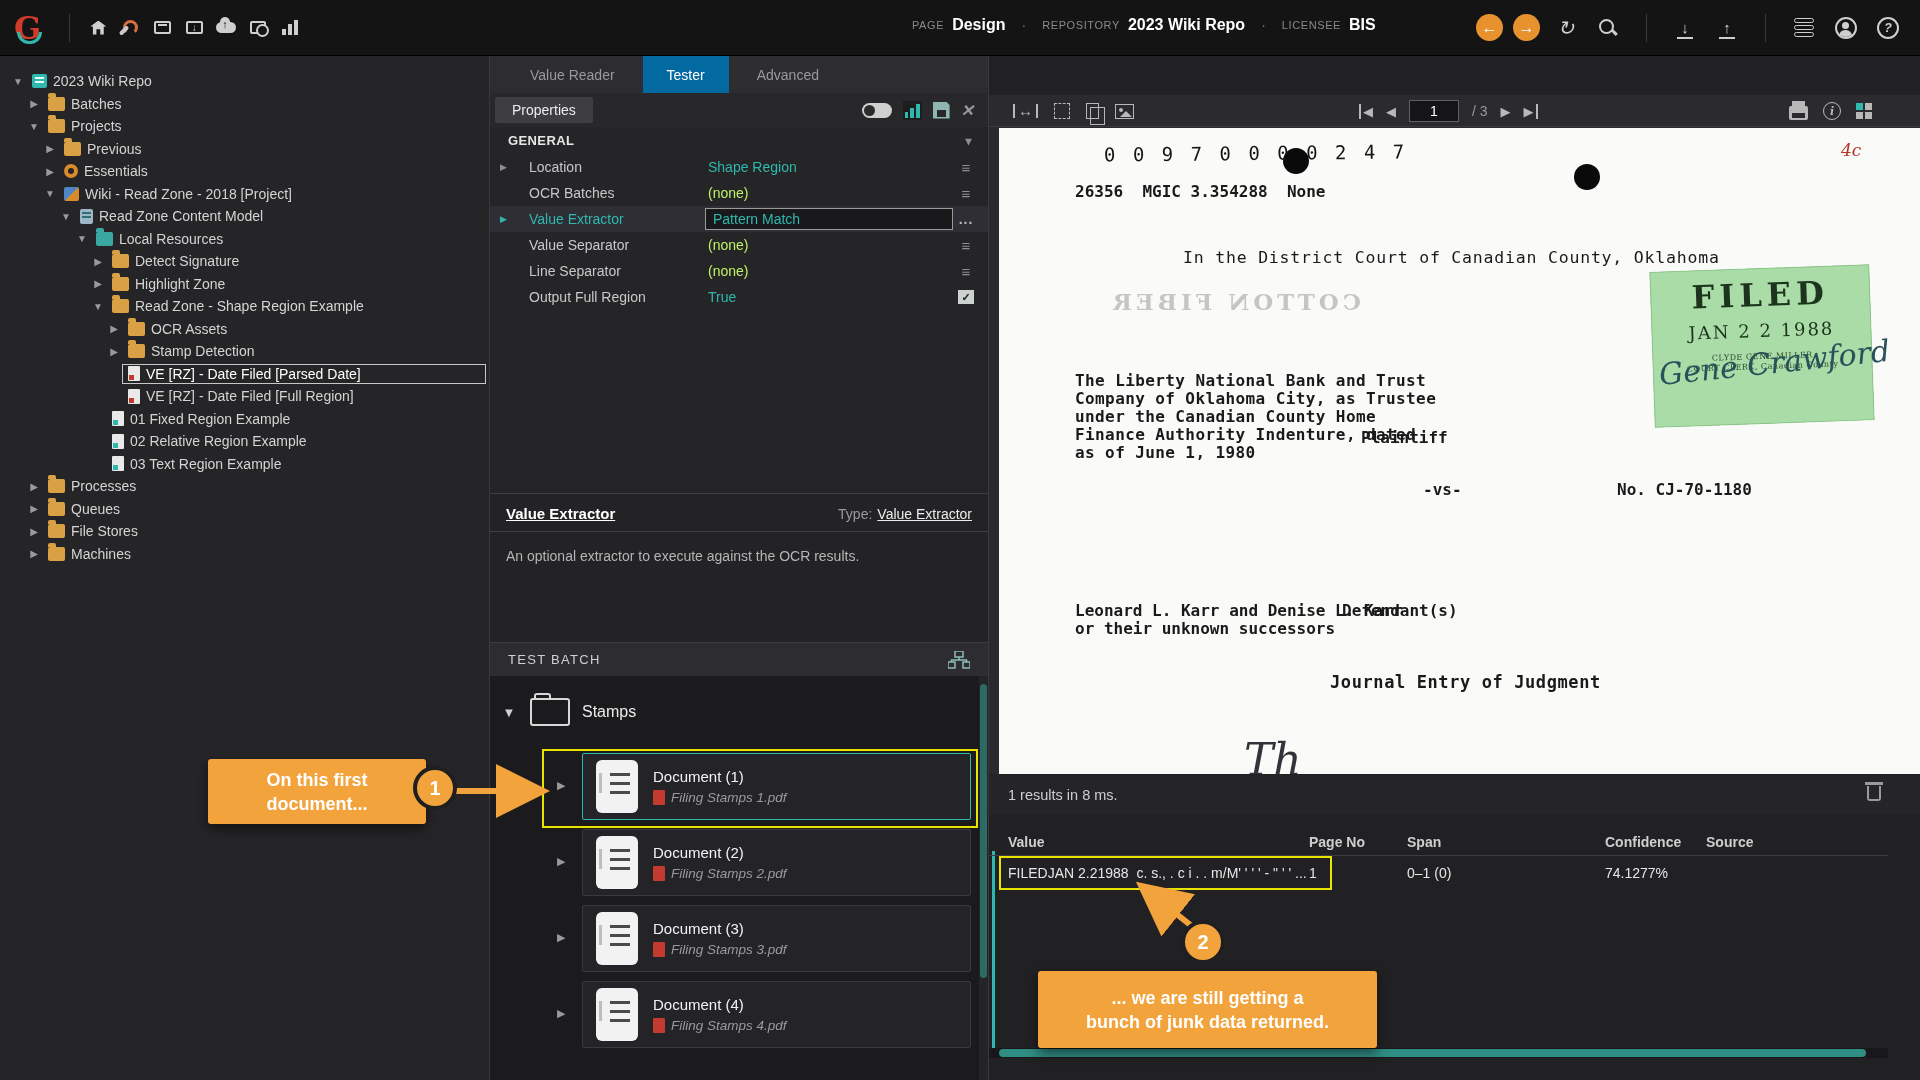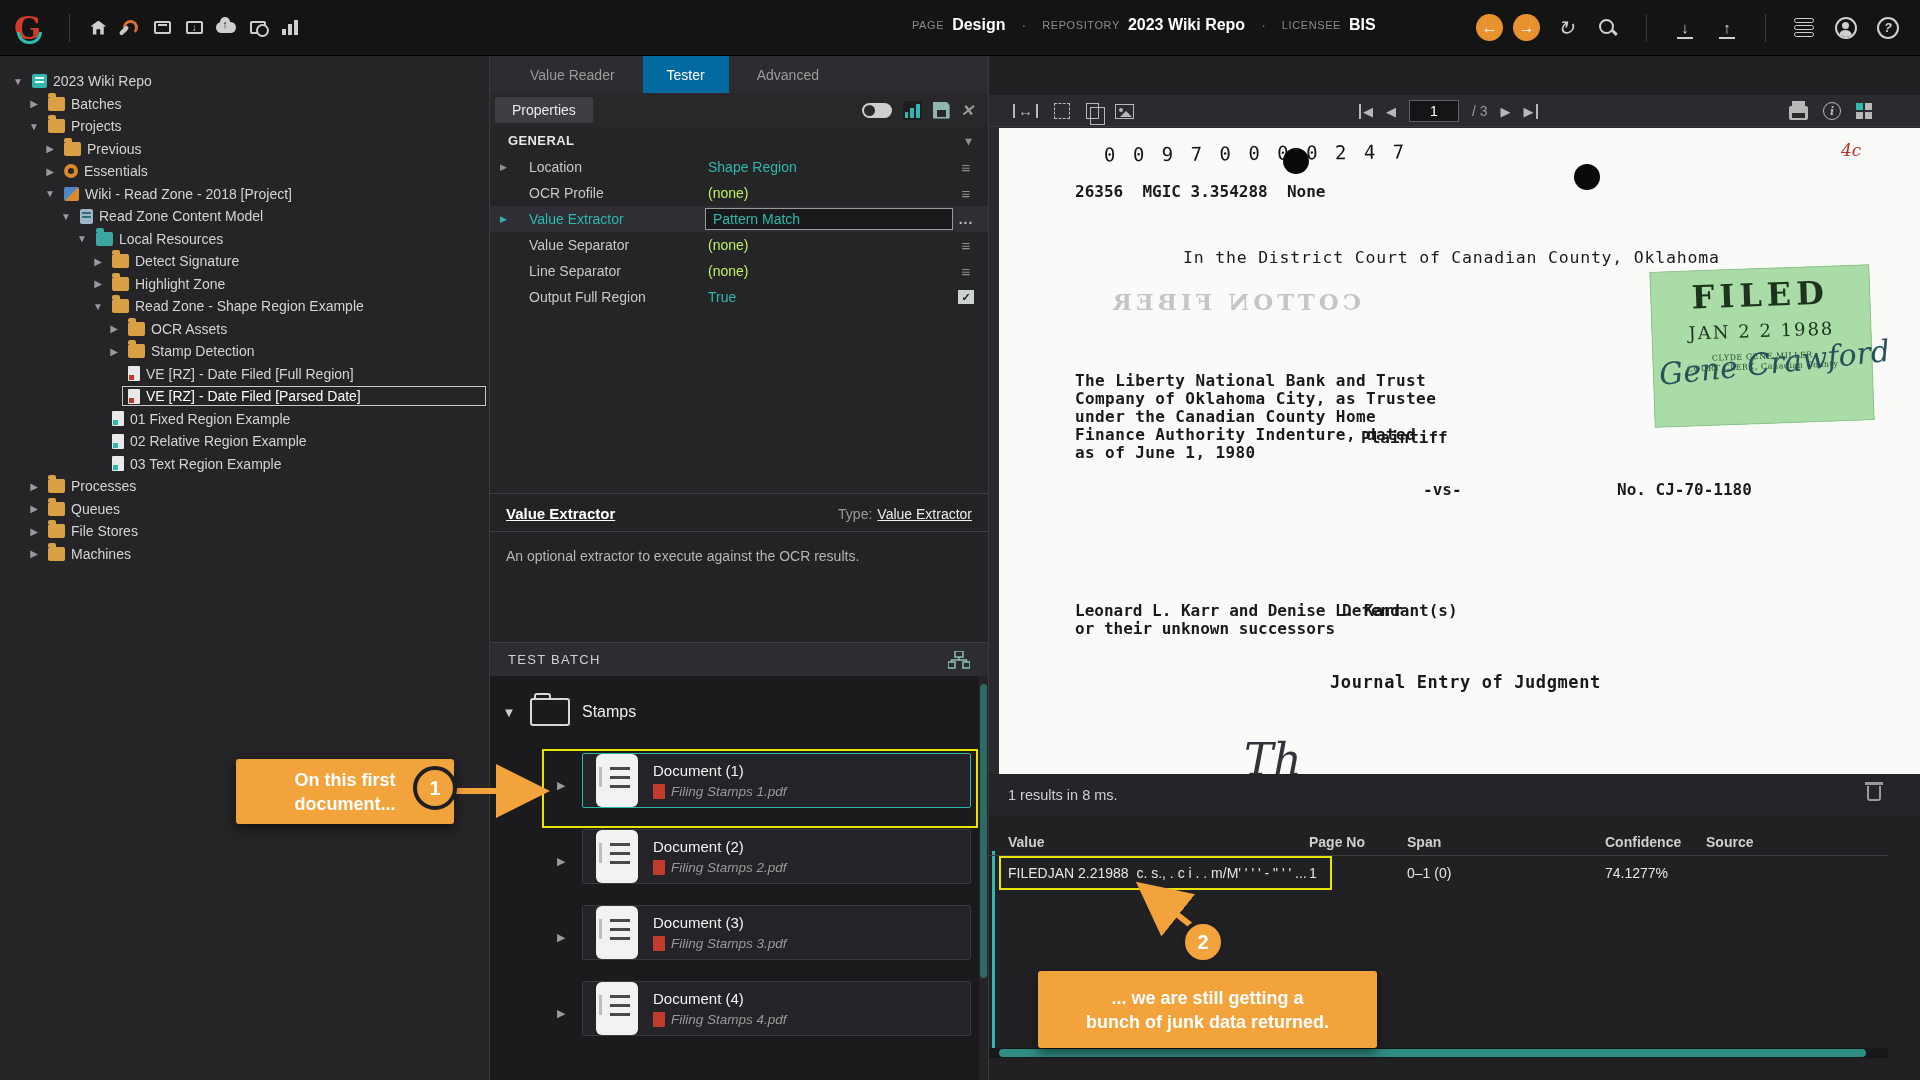--- a/index.html
+++ b/index.html
@@ -112,21 +112,21 @@
   .hier-icon{margin-left:auto}
   .batch-area{position:absolute;top:620px;left:0;right:0;bottom:0;background:#1b1b1d;overflow:hidden}
   .stamps-row{position:absolute;top:22px;left:10px;display:flex;align-items:center;gap:12px}
   .stamps-arrow{font-size:13px;color:#d0d0d0;width:18px;text-align:center}
   .big-folder{width:40px;height:28px;border:2.5px solid #d8d8d8;border-radius:3px;position:relative}
   .big-folder::before{content:"";position:absolute;top:-7px;left:2px;width:13px;height:5px;border:2.5px solid #d8d8d8;border-bottom:none;border-radius:3px 3px 0 0}
   .stamps-label{font-size:16px;color:#ececec}
   .docs-list{position:absolute;left:0;right:9px;top:77px;bottom:0}
   .doc-row{position:relative;height:67px;margin-bottom:9px}
   .doc-arrow{position:absolute;left:67px;top:26px;font-size:11px;color:#9a9a9a}
-  .doc-card{position:absolute;left:92px;top:0;width:389px;height:55px;background:#242428;border:1px solid #3a3a3e;border-radius:2px;display:flex;align-items:center;gap:15px;padding:0 13px}
+  .doc-card{position:absolute;left:92px;top:0;width:389px;height:67px;background:#242428;border:1px solid #3a3a3e;border-radius:2px;display:flex;align-items:center;gap:15px;padding:0 13px}
   .doc-row.selected .doc-card{border-color:#2fb8ad}
   .doc-icon{width:42px;height:53px;background:#f2f2f2;border-radius:6px;position:relative;flex:none}
   .doc-icon::before{content:"";position:absolute;right:8px;top:13px;width:20px;height:2.5px;background:#4a4a4a;box-shadow:0 9px 0 #4a4a4a,0 18px 0 #4a4a4a}
   .doc-icon::after{content:"";position:absolute;left:3px;top:13px;width:2.5px;height:20px;background:#bdbdbd}
   .doc-title{font-size:15px;color:#f2f2f2}
   .doc-file{display:flex;align-items:center;margin-top:5px}
   .pdf-i{width:12px;height:15px;background:#c23b2e;border-radius:1px;margin-right:6px;flex:none}
   .doc-file span{font-size:13.5px;font-style:italic;color:#9a9a9a}
   .annot-doc{position:absolute;left:52px;top:73px;width:436px;height:79px;border:2.5px solid #e8e400;z-index:40}
   .v-scroll{position:absolute;right:0;top:0;bottom:0;width:9px;background:#242427}
@@ -186,21 +186,21 @@
   .rg-head,.rg-row{display:grid;grid-template-columns:301px 98px 198px 101px 1fr;padding-left:19px;align-items:center}
   .rg-head{height:28px;border-bottom:1px solid #3e3e42;font-size:14px;font-weight:bold;color:#cfcfcf}
   .rg-row{height:33px;font-size:14px;color:#e6e6e6}
   .rg-row span{white-space:pre;overflow:hidden}
   .teal-line{position:absolute;left:3px;top:795px;width:2.5px;height:202px;background:#2fb8ad}
   .annot-val{position:absolute;left:10px;top:800px;width:333px;height:34px;border:2.5px solid #e8e400;z-index:40}
   .h-scroll{position:absolute;top:992px;left:0;width:899px;height:10px;background:#18181a}
   .h-thumb{position:absolute;left:10px;top:1px;width:867px;height:8px;background:#2f8d83;border-radius:4px}
   
   .callout{position:absolute;background:#f2a33c;color:#fff;font-weight:bold;font-size:18px;line-height:24px;display:flex;flex-direction:column;align-items:center;justify-content:center;box-shadow:0 5px 12px rgba(0,0,0,.5);border-radius:3px;z-index:49;text-align:center}
-  #callout1{left:236px;top:759px;width:218px;height:65px}
+  #callout1{left:208px;top:759px;width:218px;height:65px}
   #callout2{left:1038px;top:971px;width:339px;height:77px}
   .co-circle{position:absolute;width:44px;height:44px;border-radius:50%;background:#f2a33c;border:4px solid #1f1f22;color:#fff;font-weight:bold;font-size:20px;display:flex;align-items:center;justify-content:center;z-index:51}
   #circle1{left:413px;top:766px}
   #circle2{left:1181px;top:920px}
   .overlay{position:absolute;left:0;top:0;z-index:48;pointer-events:none}
 </style>
 </head>
 <body>
 
 <div class="topbar">
@@ -376,33 +376,33 @@
       </div>
 
       <div class="tree-row" style="padding-left: 106px;">
         <span class="tw">▶</span>
         <span class="row-inner">
           <span class="ti icon-folder"></span>
           <span class="tl">Stamp Detection</span>
         </span>
       </div>
 
+      <div class="tree-row selected" style="padding-left: 106px;">
+        <span class="tw"></span>
+        <span class="row-inner">
+          <span class="ti icon-doc"></span>
+          <span class="tl">VE [RZ] - Date Filed [Parsed Date]</span>
+        </span>
+      </div>
+
       <div class="tree-row" style="padding-left: 106px;">
         <span class="tw"></span>
         <span class="row-inner">
           <span class="ti icon-doc"></span>
           <span class="tl">VE [RZ] - Date Filed [Full Region]</span>
-        </span>
-      </div>
-
-      <div class="tree-row selected" style="padding-left: 106px;">
-        <span class="tw"></span>
-        <span class="row-inner">
-          <span class="ti icon-doc"></span>
-          <span class="tl">VE [RZ] - Date Filed [Parsed Date]</span>
         </span>
       </div>
 
       <div class="tree-row" style="padding-left: 90px;">
         <span class="tw"></span>
         <span class="row-inner">
           <span class="ti icon-doc2"></span>
           <span class="tl">01 Fixed Region Example</span>
         </span>
       </div>
@@ -490,21 +490,21 @@
 
         <div class="prop-row">
           <span class="p-arrow">▶</span>
           <span class="p-label">Location</span>
           <span class="p-value v-teal">Shape Region</span>
           <span class="p-trail trail-menu"></span>
         </div>
 
         <div class="prop-row">
           <span class="p-arrow"></span>
-          <span class="p-label">OCR Profile</span>
+          <span class="p-label">OCR Batches</span>
           <span class="p-value v-muted">(none)</span>
           <span class="p-trail trail-menu"></span>
         </div>
 
         <div class="prop-row selected">
           <span class="p-arrow">▶</span>
           <span class="p-label">Value Extractor</span>
           <span class="p-value v-input">Pattern Match</span>
           <span class="p-trail trail-ellipsis"></span>
         </div>

